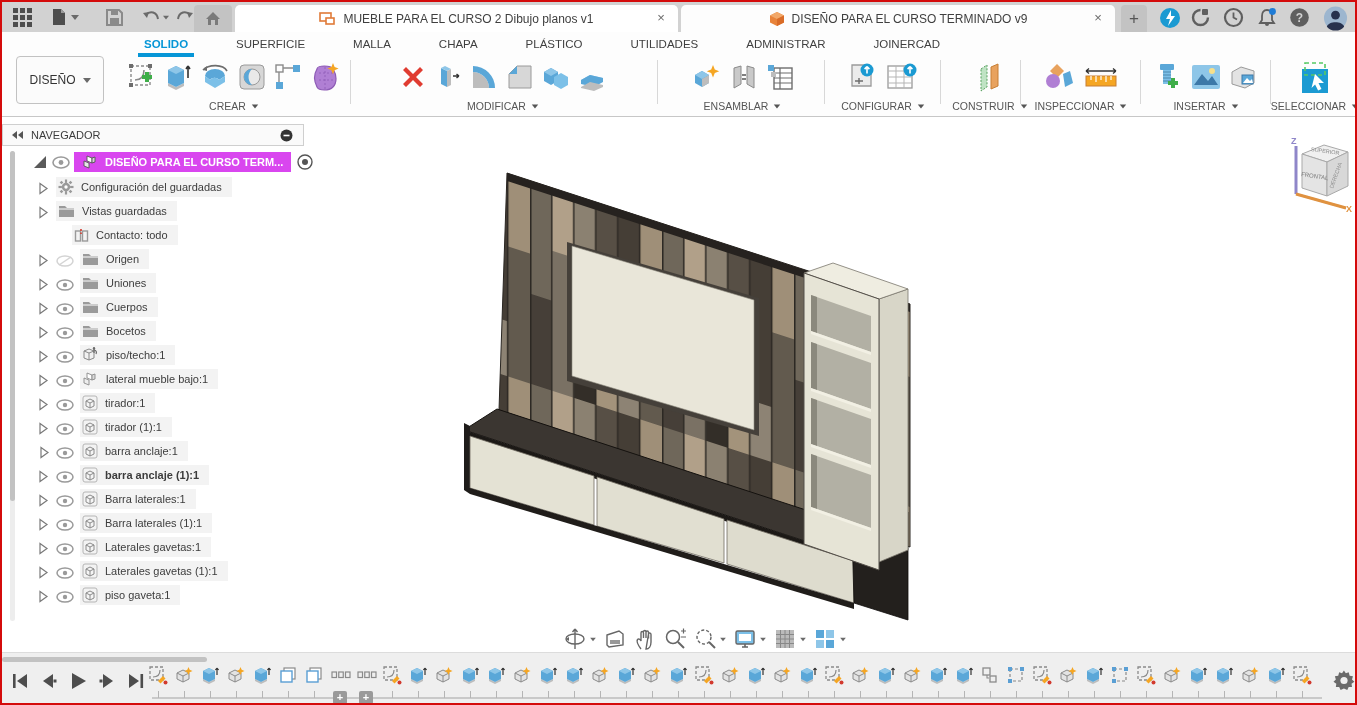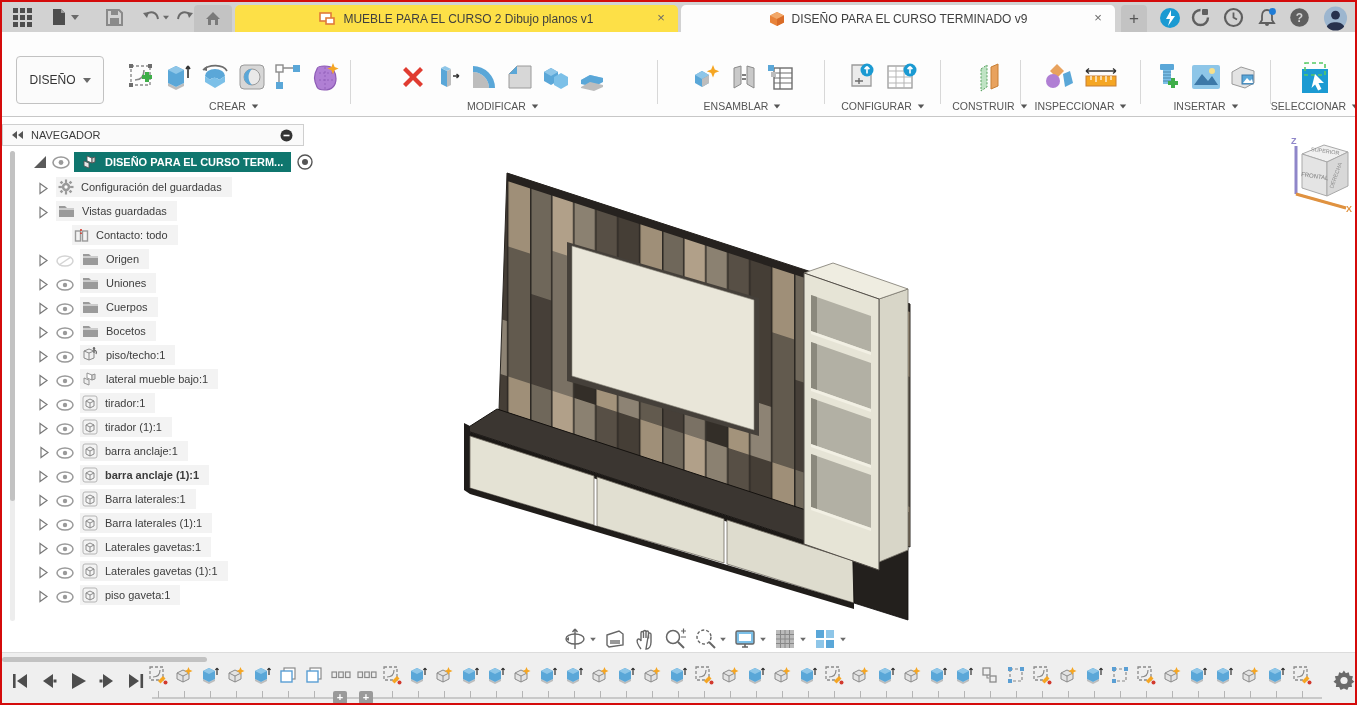--- a/index.html
+++ b/index.html
@@ -7,21 +7,21 @@
   #app { position:relative; width:1357px; height:705px; border:2px solid #d40b0b; background:#fff; overflow:hidden; }
 
   
   #titlebar { position:absolute; left:0; top:0; width:100%; height:30px; background:#d2d2d2; }
   .tb-ico { position:absolute; top:4px; width:24px; height:22px; display:flex; align-items:center; justify-content:center; cursor:pointer; }
   .caret { width:0; height:0; border-left:4px solid transparent; border-right:4px solid transparent; border-top:5px solid #6a6a6a; display:inline-block; }
   .grid9 { display:grid; grid-template-columns:repeat(3,5px); grid-gap:2px; }
   .grid9 span { width:5px; height:5px; background:#4d4d4d; }
   .home-tab { position:absolute; left:192px; top:3px; width:38px; height:27px; background:#c3c3c3; border-radius:4px 4px 0 0; display:flex; align-items:center; justify-content:center; }
   .doc-tab { position:absolute; top:3px; height:27px; border-radius:5px 5px 0 0; display:flex; align-items:center; justify-content:center; gap:7px; font-size:12px; color:#3f3f3f; cursor:pointer; }
-  #doc-tab-0 { left:233px; width:443px; background:#fde047; }
+  #doc-tab-0 { left:233px; width:443px; background:#ffffff; }
   #doc-tab-1 { left:679px; width:434px; background:#fdfdfd; }
   .tab-close { position:absolute; right:10px; top:6px; width:14px; height:14px; color:#6a6a6a; font-size:13px; line-height:14px; text-align:center; cursor:pointer; }
   .newtab-btn { position:absolute; left:1119px; top:3px; width:26px; height:27px; background:#c3c3c3; border-radius:4px 4px 0 0; color:#555; font-size:17px; display:flex; align-items:center; justify-content:center; cursor:pointer; }
   .round-ico { position:absolute; top:3px; width:25px; height:25px; display:flex; align-items:center; justify-content:center; cursor:pointer; }
 
   
   #ribbon { position:absolute; left:0; top:30px; width:100%; height:85px; background:#fdfdfd; border-bottom:1px solid #c7c7c7; }
   #design-menu { position:absolute; left:14px; top:24px; width:88px; height:48px; border:1px solid #c2c2c2; border-radius:4px; background:#fbfbfb; display:flex; align-items:center; justify-content:center; gap:7px; font-size:12px; color:#333; cursor:pointer; }
   #ribbon-tabs { position:absolute; left:118px; top:2px; height:20px; display:flex; }
   .r-tab { position:relative; padding:0 24px; font-size:11.5px; color:#3f3f3f; line-height:20px; cursor:pointer; white-space:nowrap; }
@@ -35,21 +35,21 @@
   .rico { cursor:pointer; }
 
   
   #viewport { position:absolute; left:0; top:115px; width:1357px; height:535px; background:#fff; }
 
   
   #nav-header { position:absolute; left:0; top:7px; width:302px; height:22px; background:#fafafa; border:1px solid #cfcfcf; display:flex; align-items:center; font-size:11px; color:#3c3c3c; }
   #nav-scroll { position:absolute; left:8px; top:34px; width:5px; height:470px; background:#ededed; border-radius:3px; }
   #nav-thumb { position:absolute; left:0; top:0; width:5px; height:350px; background:#c2c2c2; border-radius:3px; }
   #nav-root { position:absolute; left:30px; top:35px; height:20px; display:flex; align-items:center; cursor:pointer; }
-  #nav-root .root-chip { display:flex; align-items:center; gap:6px; background:#0f766e; color:#fff; font-size:11px; font-weight:bold; height:20px; padding:0 8px; white-space:nowrap; }
+  #nav-root .root-chip { display:flex; align-items:center; gap:6px; background:#d946ef; color:#fff; font-size:11px; font-weight:bold; height:20px; padding:0 8px; white-space:nowrap; }
   #nav-tree { position:absolute; left:36px; top:60px; }
   .nav-row { position:absolute; left:0; height:20px; display:flex; align-items:center; cursor:pointer; }
   .nav-arrow { width:12px; height:12px; margin-right:6px; flex:0 0 12px; }
   .nav-eye { width:18px; height:12px; margin-right:6px; flex:0 0 18px; }
   .nav-chip { display:flex; align-items:center; gap:7px; background:#f3f3f3; height:20px; padding:0 10px 0 2px; font-size:11px; color:#3c3c3c; white-space:nowrap; }
 
   
   #comments-header { position:absolute; left:8px; top:509px; width:294px; height:26px; background:#fcfcfc; border:1px solid #cfcfcf; display:flex; align-items:center; font-size:11px; color:#3c3c3c; }
 
   
@@ -180,20 +180,30 @@
           <path d="M4 22 C6 16 20 16 22 22 A12 12 0 0 1 4 22" fill="#27314d"></path>
         </svg>
     </div>
   </div>
 
   <div id="ribbon">
     <div id="design-menu">
       <span>DISEÑO</span>
         <span class="caret"></span>
     </div>
+    <div id="ribbon-tabs">
+        <div class="r-tab active">SOLIDO</div>
+        <div class="r-tab">SUPERFICIE</div>
+        <div class="r-tab">MALLA</div>
+        <div class="r-tab">CHAPA</div>
+        <div class="r-tab">PLÁSTICO</div>
+        <div class="r-tab">UTILIDADES</div>
+        <div class="r-tab">ADMINISTRAR</div>
+        <div class="r-tab">JOINERCAD</div>
+      </div>
 
     <div class="r-group" style="left:122px;width:220px">
       <div class="r-icons">
         <svg class="rico" width="30" height="30" viewBox="0 0 30 30">
             <rect x="4" y="4" width="19" height="19" fill="none" stroke="#8a8a8a" stroke-width="1.4" stroke-dasharray="3 2"></rect>
             <rect x="2" y="2" width="4" height="4" fill="#6d6d6d"></rect>
             <rect x="21" y="2" width="4" height="4" fill="#6d6d6d"></rect>
             <rect x="2" y="21" width="4" height="4" fill="#6d6d6d"></rect>
             <path d="M8 18 C14 18 17 14 17 8" fill="none" stroke="#8a8a8a" stroke-width="1.6"></path>
             <path d="M15 15 h10 M20 10 v10" stroke="#3fae49" stroke-width="4"></path>

